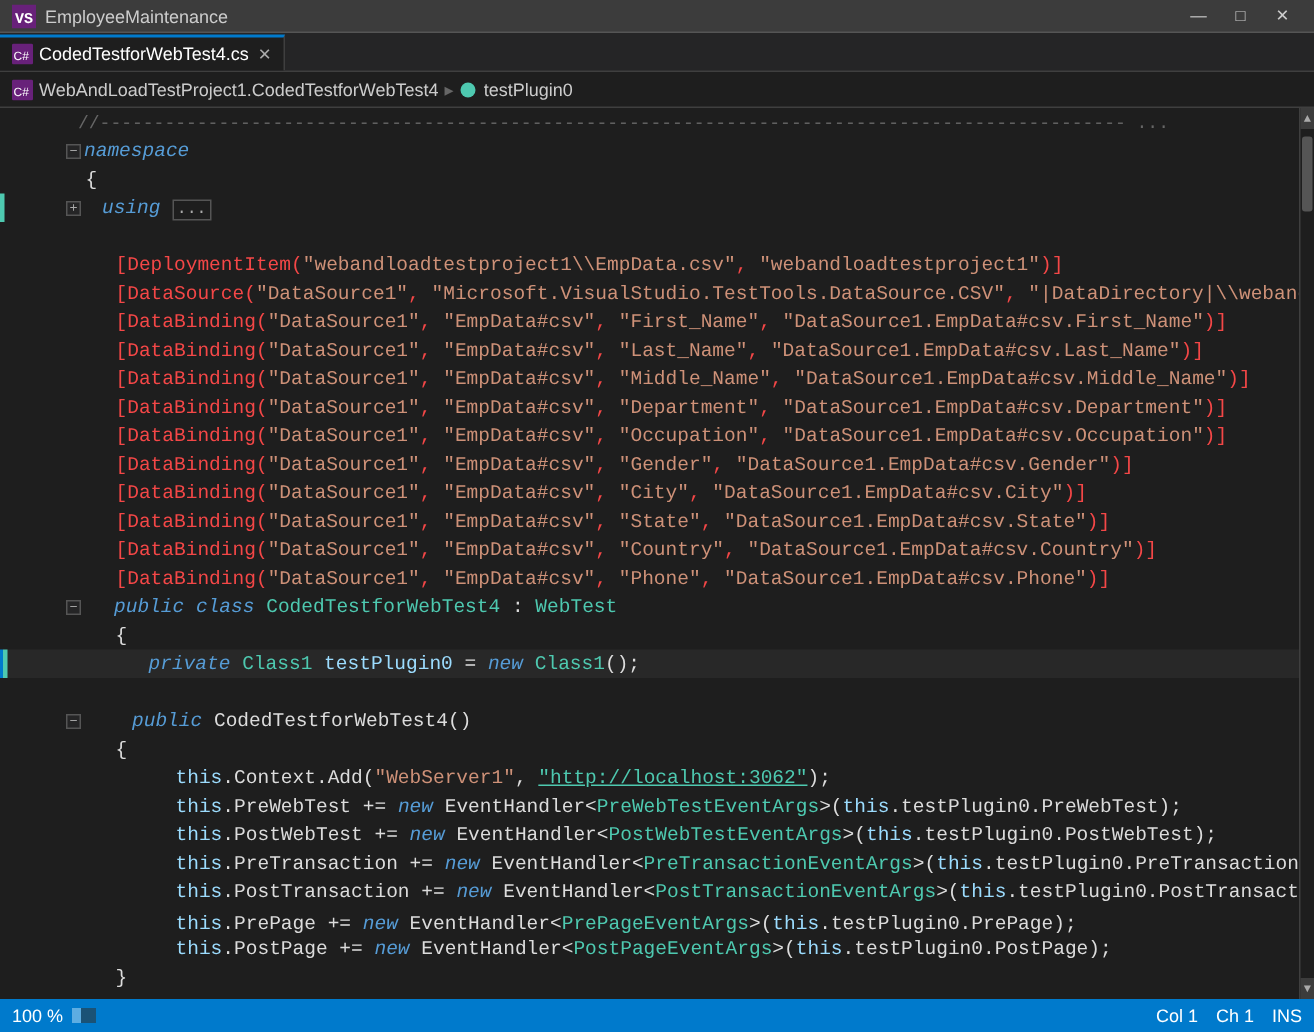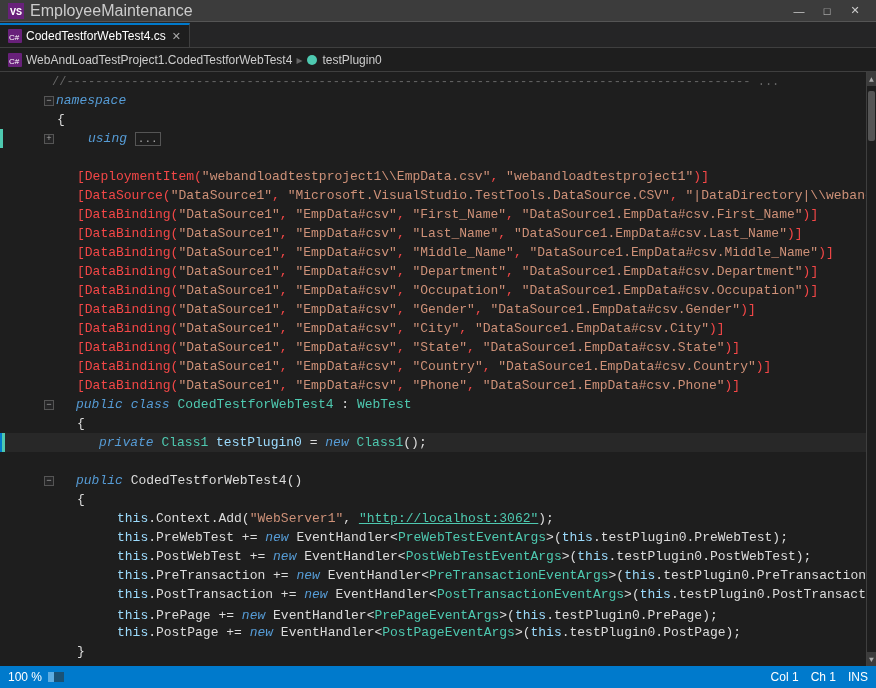--- a/index.html
+++ b/index.html
@@ -126,21 +126,21 @@
     }
   </style>
 </head>
 <body>
 
 <div class="title-bar">
   <svg width="16" height="16" viewBox="0 0 16 16" style="margin-right:6px">
     <rect width="16" height="16" fill="#68217a"></rect>
     <text x="2" y="12" font-size="10" fill="white" font-weight="bold">VS</text>
   </svg>
-  <span style="font-family:'Segoe UI',sans-serif;font-size:16px;color:#ccc;flex:1">EmployeeMaintenance</span>
+  <span style="font-family:'Segoe UI',sans-serif;font-size:12px;color:#ccc;flex:1">EmployeeMaintenance</span>
   <div class="title-bar-controls">
     <button class="title-bar-btn">—</button>
     <button class="title-bar-btn">□</button>
     <button class="title-bar-btn close">✕</button>
   </div>
 </div>
 
 <div class="tab-bar">
   <div class="tab active">
     <svg width="14" height="14" viewBox="0 0 14 14" style="margin-right:4px">
@@ -180,21 +180,21 @@
 
     <div style="display:flex;height:19px;align-items:center;padding-left:4px">
       <span style="width:36px;color:#666;text-align:right;margin-right:4px;font-size:12px;flex-shrink:0"></span>
       <span style="width:13px;flex-shrink:0"></span>
       <span>{</span>
     </div>
 
     <div style="display:flex;height:19px;align-items:center;padding-left:4px;position:relative">
       <span style="width:36px;color:#666;text-align:right;margin-right:4px;font-size:12px;flex-shrink:0"></span>
       <span class="collapse-icon">+</span>
-      <span style="margin-left:32px"><span class="kw">using</span> <span style="border:1px solid #555;padding:0 2px;font-size:11px;color:#aaa">...</span></span>
+      <span style="margin-left:12px"><span class="kw">using</span> <span style="border:1px solid #555;padding:0 2px;font-size:11px;color:#aaa">...</span></span>
 
       <span style="position:absolute;left:0;top:0;bottom:0;width:3px;background:#4ec9b0"></span>
     </div>
 
     <div style="height:19px"></div>
 
     <div style="display:flex;height:19px;align-items:center;padding-left:4px">
       <span style="width:36px;color:#666;text-align:right;margin-right:4px;font-size:12px;flex-shrink:0"></span>
       <span style="width:13px;flex-shrink:0"></span>
       <span style="margin-left:20px;color:#f44747">[DeploymentItem(<span style="color:#ce9178">"webandloadtestproject1\\EmpData.csv"</span>, <span style="color:#ce9178">"webandloadtestproject1"</span>)]</span>
@@ -274,21 +274,21 @@
       <span style="width:36px;color:#666;text-align:right;margin-right:4px;font-size:12px;flex-shrink:0"></span>
       <span style="width:13px;flex-shrink:0"></span>
       <span style="margin-left:40px"><span class="kw">private</span> <span class="cls">Class1</span> <span class="attr">testPlugin0</span> = <span class="kw">new</span> <span class="cls">Class1</span>();</span>
     </div>
 
     <div style="height:19px"></div>
 
     <div style="display:flex;height:19px;align-items:center;padding-left:4px">
       <span style="width:36px;color:#666;text-align:right;margin-right:4px;font-size:12px;flex-shrink:0"></span>
       <span class="collapse-icon">−</span>
-      <span style="margin-left:20px"><span class="kw">public</span> <span style="color:#dcdcdc">CodedTestforWebTest4</span>()</span>
+      <span style="margin-left:32px"><span class="kw">public</span> <span style="color:#dcdcdc">CodedTestforWebTest4</span>()</span>
     </div>
 
     <div style="display:flex;height:19px;align-items:center;padding-left:4px">
       <span style="width:36px;color:#666;text-align:right;margin-right:4px;font-size:12px;flex-shrink:0"></span>
       <span style="width:13px;flex-shrink:0"></span>
       <span style="margin-left:20px">{</span>
     </div>
 
     <div style="display:flex;height:19px;align-items:center;padding-left:4px">
       <span style="width:36px;color:#666;text-align:right;margin-right:4px;font-size:12px;flex-shrink:0"></span>

